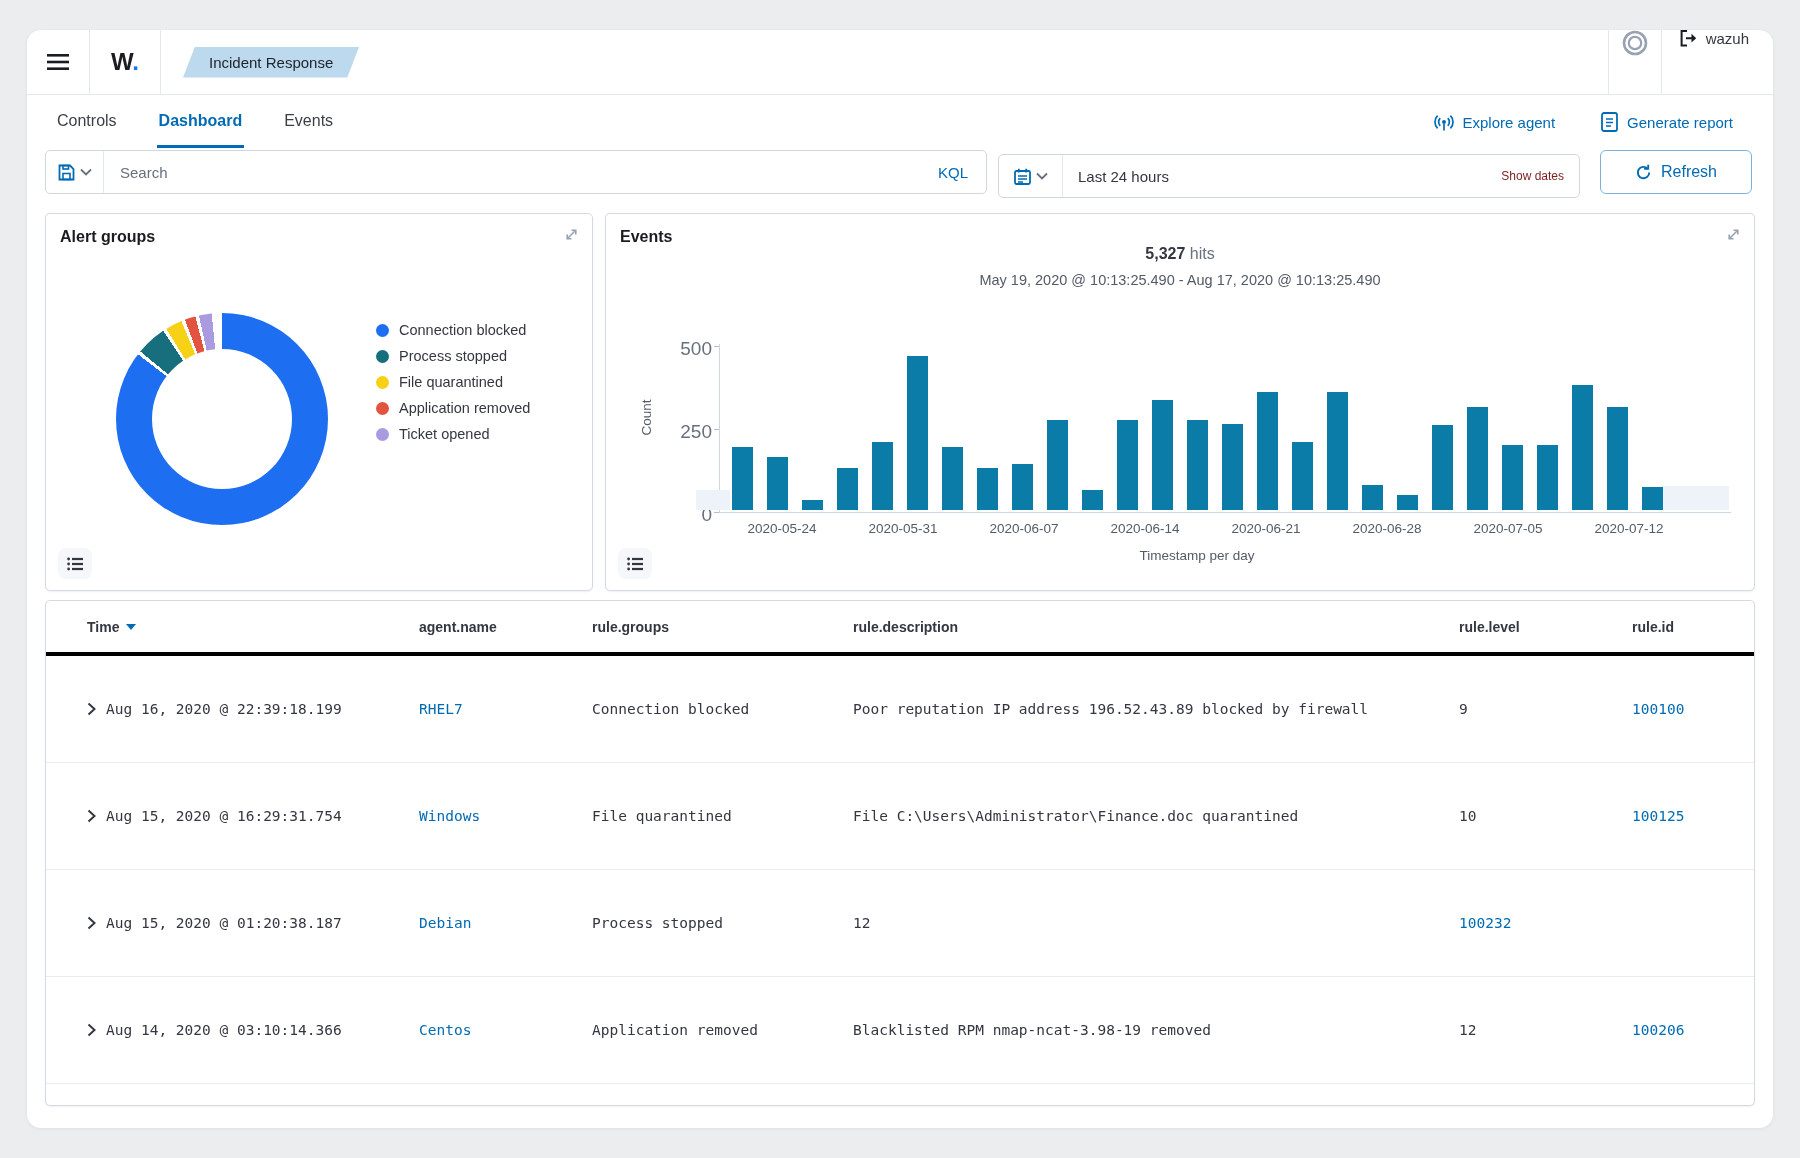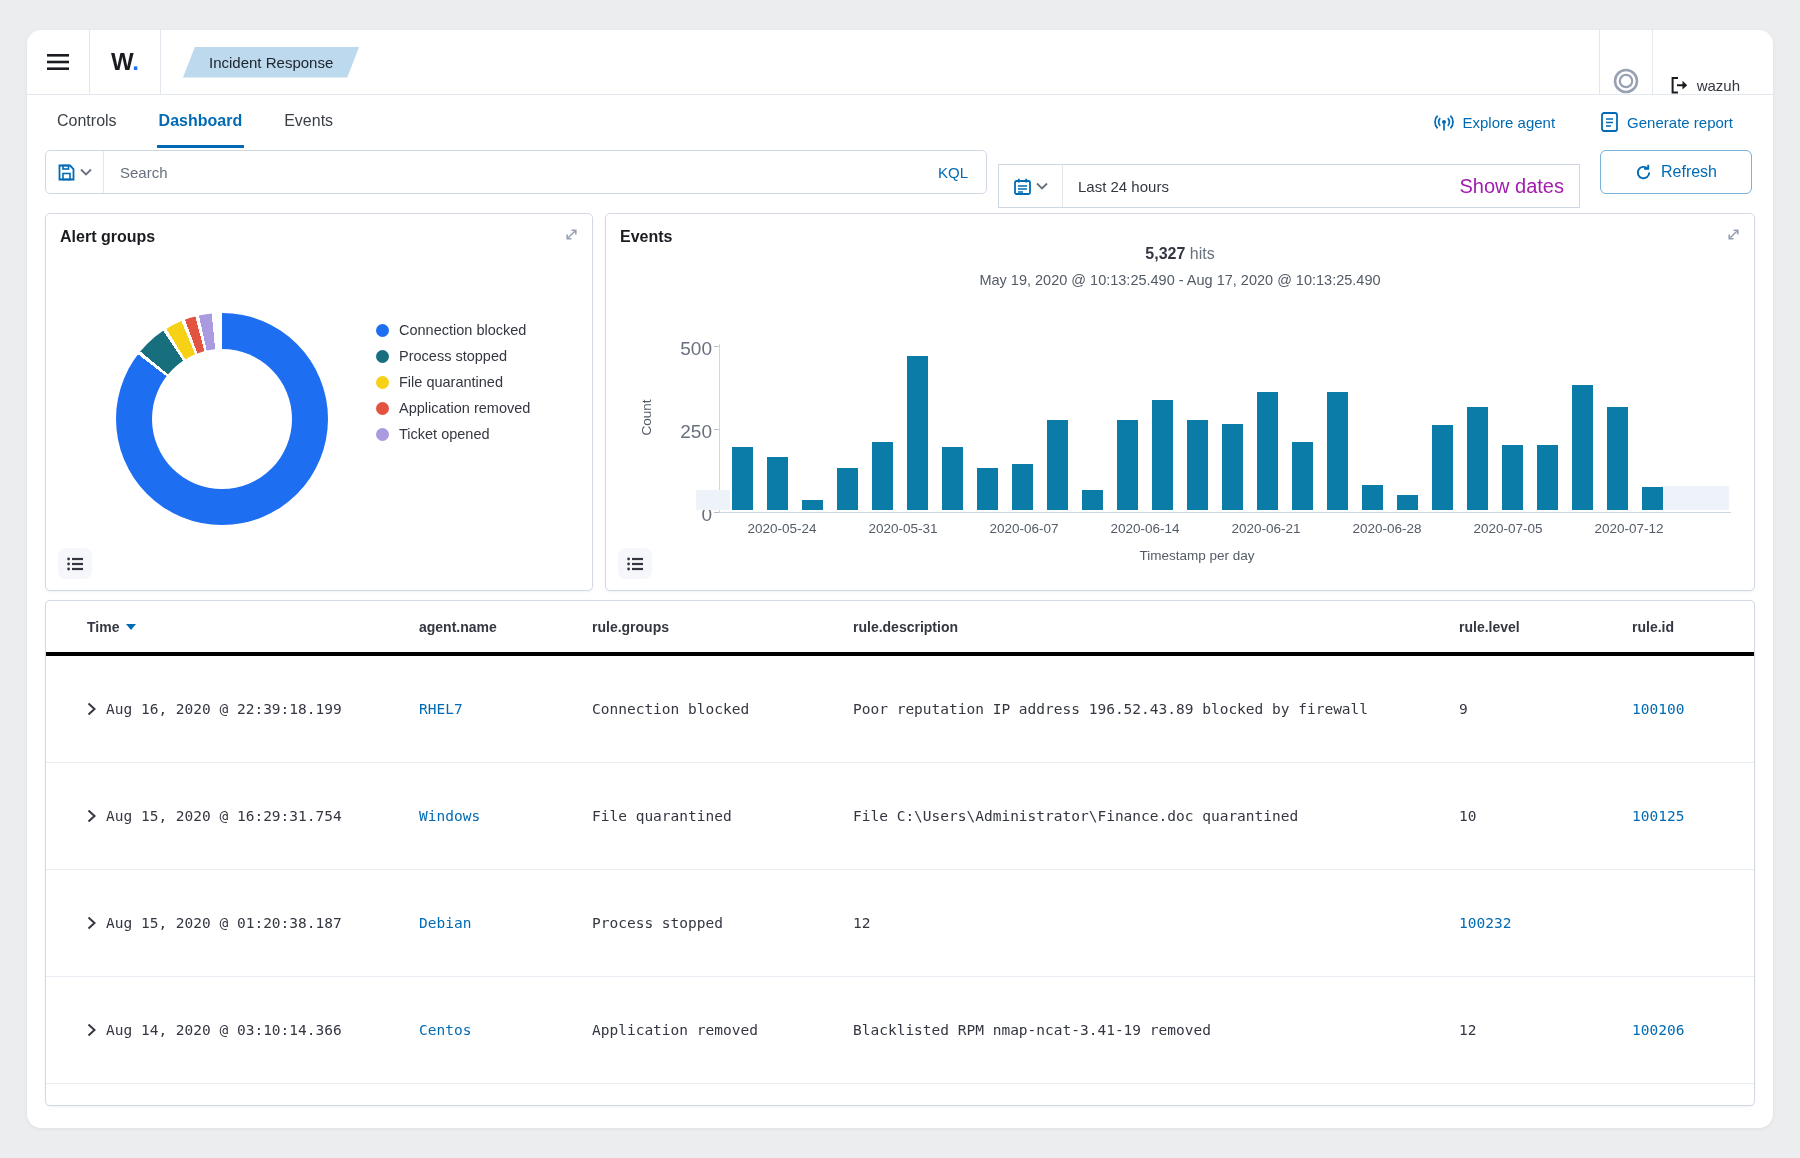--- a/index.html
+++ b/index.html
@@ -19,41 +19,41 @@
   .navbar { position:absolute; left:0; top:0; width:100%; height:65px; border-bottom:1px solid #e3e8ee; display:flex; align-items:center; }
   .nav-left { display:flex; align-items:center; height:100%; }
   .nav-btn { width:62px; height:100%; display:flex; align-items:center; justify-content:center; cursor:pointer; }
   .v-div { width:1px; height:100%; background:#e3e8ee; }
   .logo { width:70px; text-align:center; font-size:24px; font-weight:bold; color:#1a1c21; letter-spacing:0; }
   .logo .dot { color:#1c6ff2; }
   .breadcrumb-badge {
     margin-left:22px; background:#bcd9ee; color:#20262e; font-size:15px;
     padding:7px 26px; clip-path:polygon(12px 0, 100% 0, calc(100% - 12px) 100%, 0 100%);
   }
-  .nav-right { margin-left:auto; display:flex; align-items:flex-end; height:100%; margin-right:33px; }
+  .nav-right { margin-left:auto; display:flex; align-items:flex-start; height:100%; margin-right:24px; }
   .health-wrap { width:52px; display:flex; justify-content:center; }
   .account { display:flex; align-items:center; gap:8px; margin-left:18px; font-size:15px; color:#343741; cursor:pointer; }
   
   .tabsrow { position:absolute; left:0; top:66px; width:100%; height:52px; display:flex; align-items:center; }
   .tabs { display:flex; gap:38px; margin-left:28px; height:100%; align-items:center; }
   .tab { font-size:16px; color:#3a3f46; height:100%; display:flex; align-items:center; border-bottom:3px solid transparent; padding:0 2px; cursor:pointer; }
   .tab.active { color:#006bb4; font-weight:bold; border-bottom-color:#006bb4; }
   .top-actions { margin-left:auto; margin-right:40px; display:flex; gap:46px; }
   .action-link { display:flex; align-items:center; gap:9px; color:#006bb4; font-size:15px; cursor:pointer; }
   
   .searchrow { position:absolute; left:0; top:120px; width:100%; height:46px; }
   .search-box { position:absolute; left:18px; top:0; width:942px; height:44px; border:1px solid #cfd7e2; border-radius:5px; background:#fff; display:flex; align-items:center; }
   .save-seg { width:58px; height:100%; display:flex; align-items:center; justify-content:center; gap:5px; border-right:1px solid #e3e8ee; cursor:pointer; }
   .search-input { flex:1; border:none; outline:none; font-size:15px; color:#343741; padding:0 16px; font-family:"Liberation Sans", sans-serif; }
   .search-input::placeholder { color:#69707d; opacity:1; }
   .kql { padding:0 18px; color:#006bb4; font-size:15px; cursor:pointer; }
-  .date-box { position:absolute; left:971px; top:14px; width:582px; height:44px; border:1px solid #cfd7e2; border-radius:0; background:#fff; display:flex; align-items:center; }
+  .date-box { position:absolute; left:971px; top:4px; width:582px; height:44px; border:1px solid #cfd7e2; border-radius:5px; background:#fff; display:flex; align-items:center; }
   .cal-seg { width:64px; height:100%; display:flex; align-items:center; justify-content:center; gap:5px; border-right:1px solid #e3e8ee; cursor:pointer; }
   .timerange { font-size:15px; color:#343741; padding-left:15px; cursor:pointer; }
-  .show-dates { margin-left:auto; padding-right:15px; color:#a21caf; font-size:20px; cursor:pointer; }
+  .show-dates { margin-left:auto; padding-right:15px; color:#7f1d1d; font-size:12px; cursor:pointer; }
   .refresh-btn { position:absolute; left:1573px; top:0; width:152px; height:44px; border:1px solid #79b3dc; border-radius:6px; background:#fff; color:#006bb4; font-size:16px; display:flex; align-items:center; justify-content:center; gap:9px; cursor:pointer; font-family:"Liberation Sans", sans-serif; }
   
   .panel { position:absolute; background:#fff; border:1px solid #d3dae6; border-radius:5px; box-shadow:0 1px 2px rgba(152,162,179,.15); }
   .panel-title { position:absolute; left:14px; top:14px; font-size:16px; font-weight:bold; color:#1a1c21; }
   .expand-icon { position:absolute; right:13px; top:13px; cursor:pointer; }
   .inspect-btn { position:absolute; left:12px; bottom:11px; width:34px; height:31px; background:#f5f7fa; border-radius:8px; display:flex; align-items:center; justify-content:center; cursor:pointer; }
   #alert-panel { left:18px; top:183px; width:548px; height:378px; }
   #events-panel { left:578px; top:183px; width:1150px; height:378px; }
   
   .donut { position:absolute; left:70px; top:99px; width:212px; height:212px; border-radius:50%; cursor:pointer; }
@@ -376,20 +376,20 @@
           <div class="t-time">
             <span class="row-chevron">
               <svg width="9" height="14" viewBox="0 0 9 14">
                 <path d="M1.5 1.5 L7.5 7 L1.5 12.5" fill="none" stroke="#343741" stroke-width="2"></path>
               </svg>
             </span>
             <span>Aug 14, 2020 @ 03:10:14.366</span>
           </div>
           <div><a class="t-link">Centos</a></div>
           <div>Application removed</div>
-          <div>Blacklisted RPM nmap-ncat-3.41-19 removed</div>
+          <div>Blacklisted RPM nmap-ncat-3.98-19 removed</div>
           <div>12</div>
           <div><a class="t-link">100206</a></div>
         </div>
       </div>
   </div>
 
 </div>
 
 </body></html>

